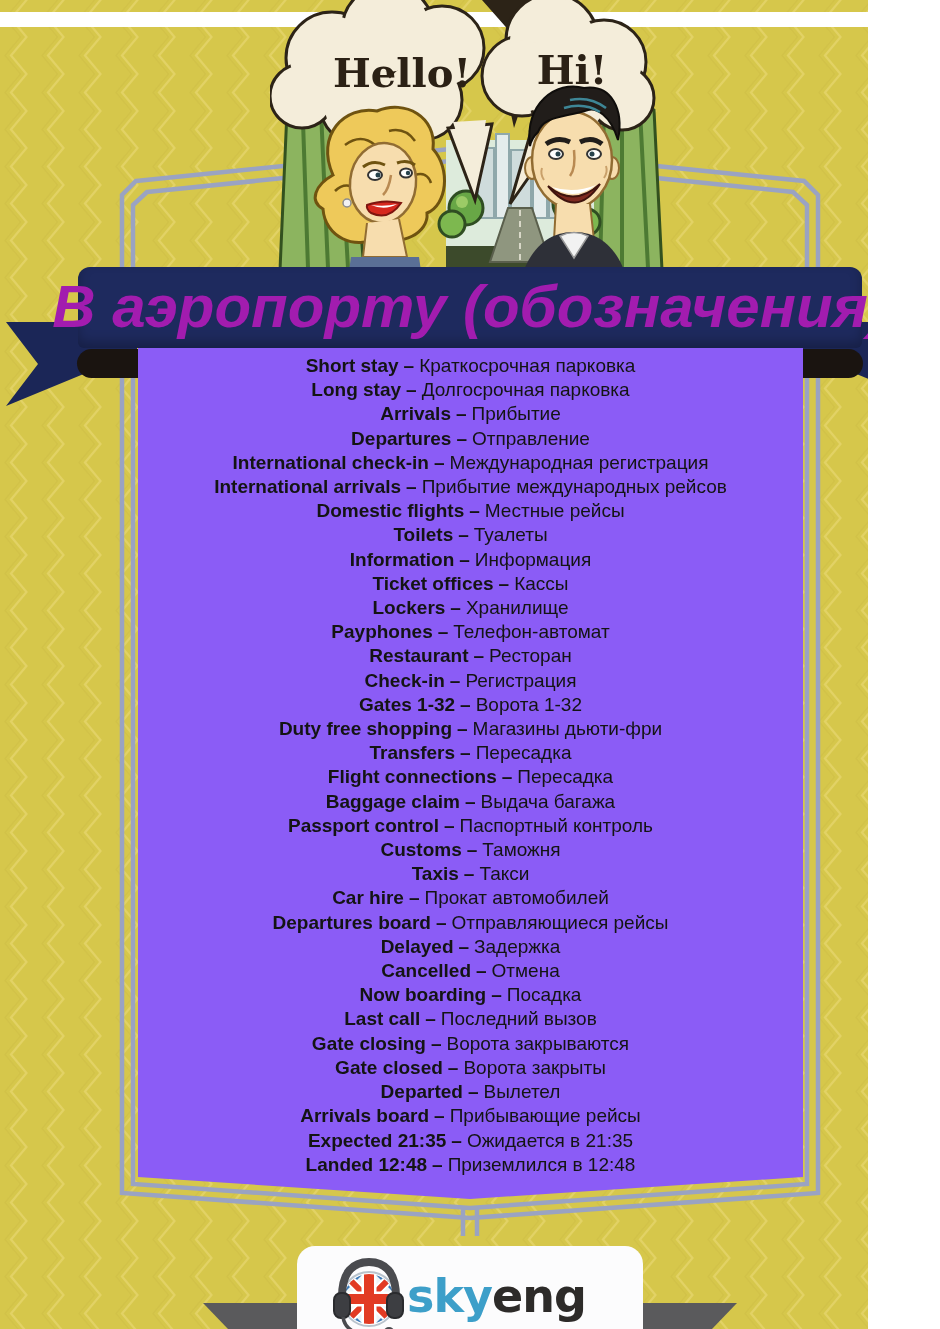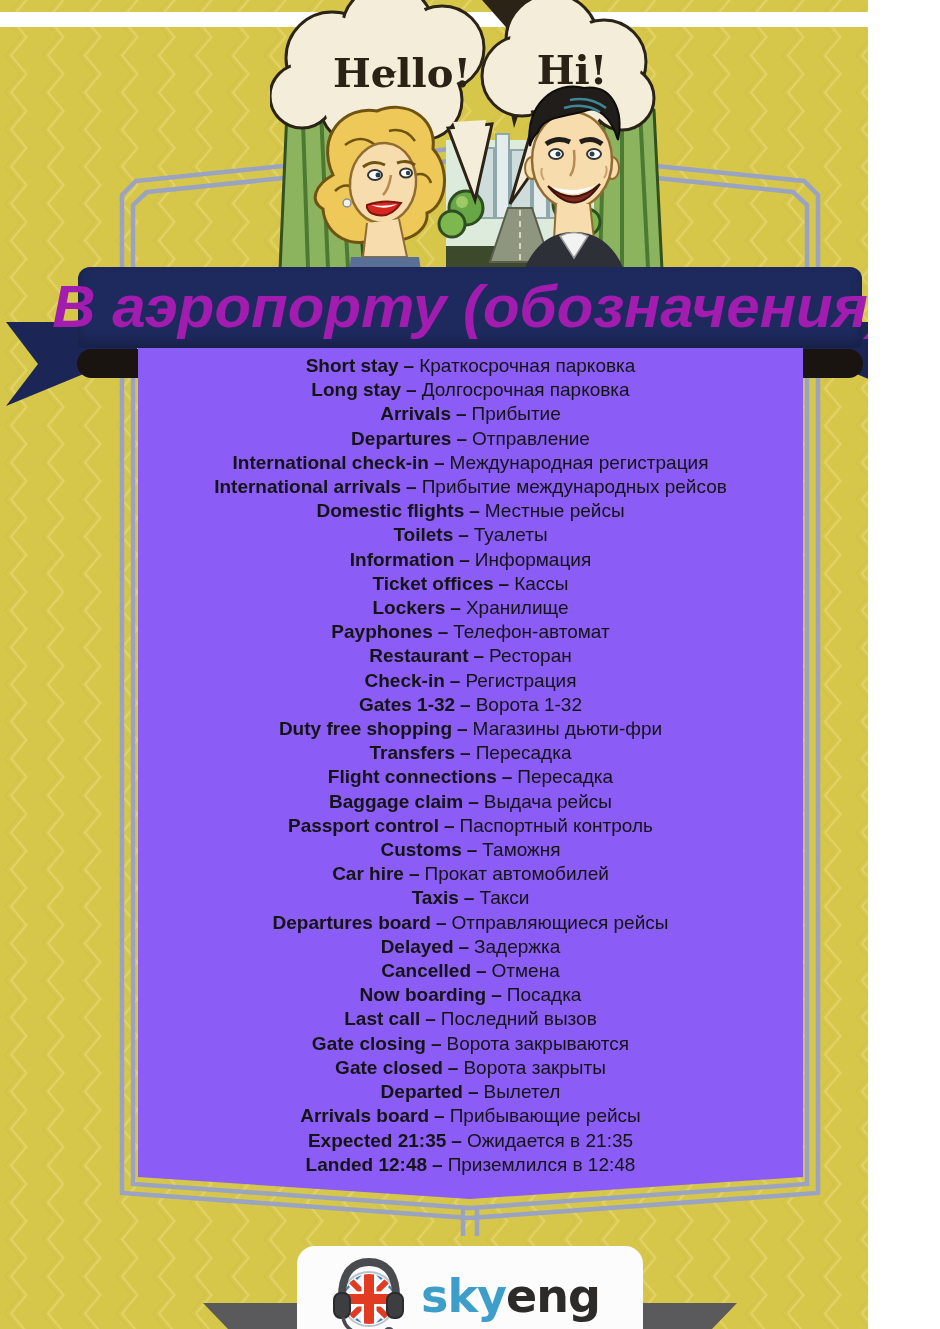--- a/index.html
+++ b/index.html
@@ -29,21 +29,21 @@
   .word-list{padding-top:6px;text-align:center;color:#141414;font-size:19px;line-height:24.2px;}
   .word-list .en{font-weight:700;}
   .word-list .dash{font-weight:700;margin:0 5px;}
   .word-list .ru{font-weight:400;}
   
   .bottom-deco{position:absolute;left:0;top:0;z-index:2;}
   .logo-card{position:absolute;left:297px;top:1246px;width:346px;height:100px;background:#fcfcfd;
              border-radius:18px;z-index:3;display:flex;align-items:center;padding-left:32px;
              box-sizing:border-box;}
   .logo-text{font-family:"DejaVu Sans","Liberation Sans",sans-serif;font-weight:700;font-size:46px;
-             margin-left:14px;letter-spacing:-1px;}
+             letter-spacing:-1px;}
   .logo-text .sky{color:#3d9fc9;}
   .logo-text .eng{color:#2d2b29;}
 </style>
 </head>
 <body>
 
 <div class="poster">
 
   <svg class="layer" width="940" height="1329">
     <defs>
@@ -218,29 +218,29 @@
         <div class="row"><span class="en">Check-in</span><span class="dash">–</span><span class="ru">Регистрация</span></div>
 
         <div class="row"><span class="en">Gates 1-32</span><span class="dash">–</span><span class="ru">Ворота 1-32</span></div>
 
         <div class="row"><span class="en">Duty free shopping</span><span class="dash">–</span><span class="ru">Магазины дьюти-фри</span></div>
 
         <div class="row"><span class="en">Transfers</span><span class="dash">–</span><span class="ru">Пересадка</span></div>
 
         <div class="row"><span class="en">Flight connections</span><span class="dash">–</span><span class="ru">Пересадка</span></div>
 
-        <div class="row"><span class="en">Baggage claim</span><span class="dash">–</span><span class="ru">Выдача рейсы</span></div>
+        <div class="row"><span class="en">Baggage claim</span><span class="dash">–</span><span class="ru">Выдача багажа</span></div>
 
         <div class="row"><span class="en">Passport control</span><span class="dash">–</span><span class="ru">Паспортный контроль</span></div>
 
         <div class="row"><span class="en">Customs</span><span class="dash">–</span><span class="ru">Таможня</span></div>
 
+        <div class="row"><span class="en">Taxis</span><span class="dash">–</span><span class="ru">Такси</span></div>
+
         <div class="row"><span class="en">Car hire</span><span class="dash">–</span><span class="ru">Прокат автомобилей</span></div>
-
-        <div class="row"><span class="en">Taxis</span><span class="dash">–</span><span class="ru">Такси</span></div>
 
         <div class="row"><span class="en">Departures board</span><span class="dash">–</span><span class="ru">Отправляющиеся рейсы</span></div>
 
         <div class="row"><span class="en">Delayed</span><span class="dash">–</span><span class="ru">Задержка</span></div>
 
         <div class="row"><span class="en">Cancelled</span><span class="dash">–</span><span class="ru">Отмена</span></div>
 
         <div class="row"><span class="en">Now boarding</span><span class="dash">–</span><span class="ru">Посадка</span></div>
 
         <div class="row"><span class="en">Last call</span><span class="dash">–</span><span class="ru">Последний вызов</span></div>

